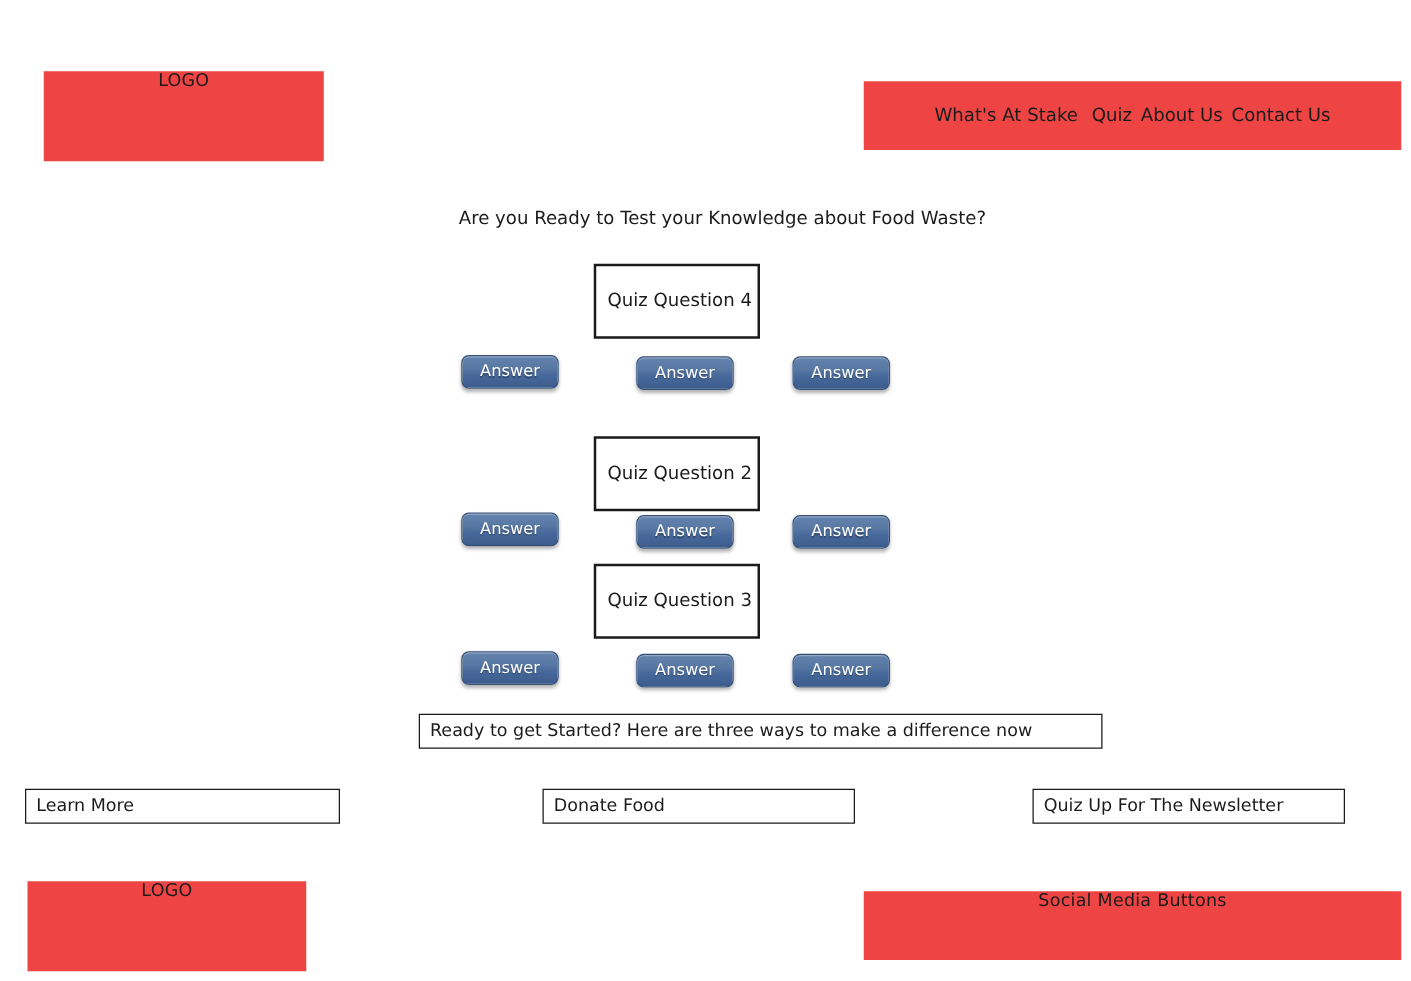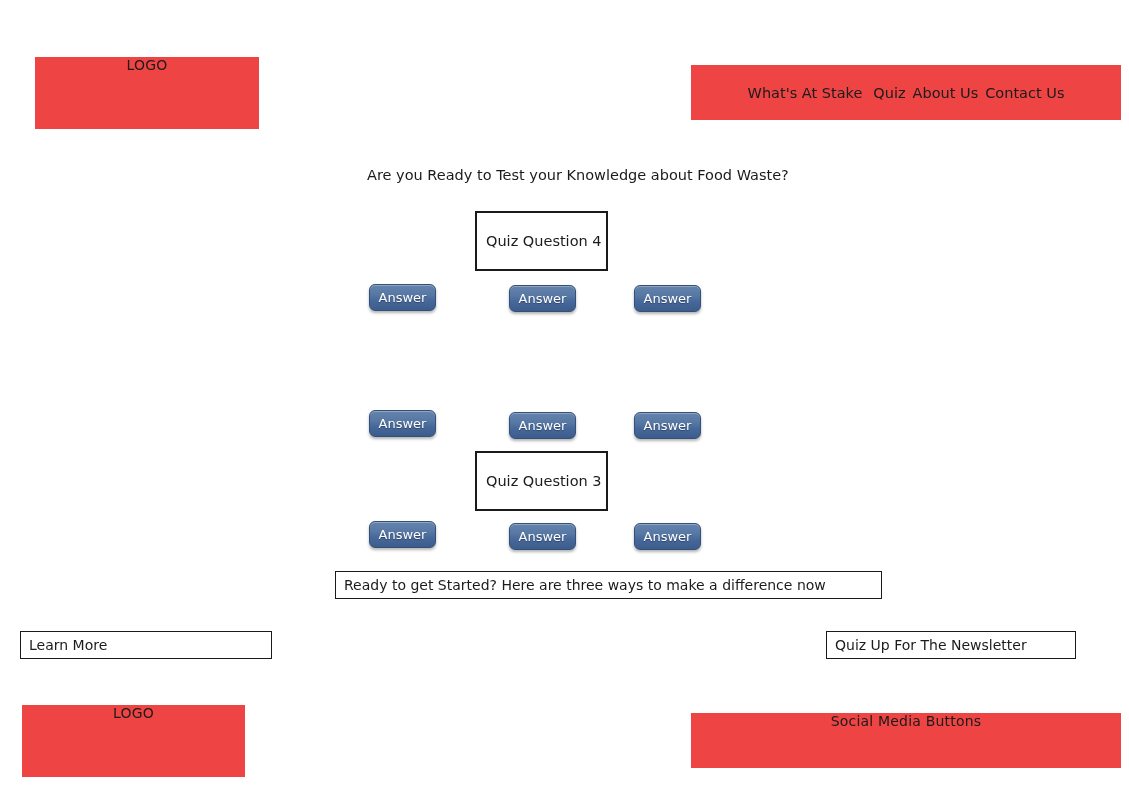--- a/index.html
+++ b/index.html
@@ -91,21 +91,21 @@
     padding-left: 8px;
   }
   .bar-box .bar-label {
     font-size: 14px;
     color: #1b1b1b;
     white-space: nowrap;
   }
 
   
   .answer-btn {
-    width: 67px;
+    width: 78px;
     height: 27px;
     border-radius: 6px;
     border: 1px solid #355077;
     background: linear-gradient(180deg, #6484ae 0%, #5878a4 38%, #46689a 62%, #3c5c8c 100%);
     box-shadow: 0 2px 3px rgba(0,0,0,0.30), inset 0 1px 0 rgba(255,255,255,0.28);
     display: flex;
     align-items: center;
     justify-content: center;
     cursor: pointer;
   }
@@ -144,20 +144,23 @@
   <div class="node answer-btn" style="left:369px; top:284px;">
     <span class="btn-label">Answer</span>
   </div>
   <div class="node answer-btn" style="left:509px; top:285px;">
     <span class="btn-label">Answer</span>
   </div>
   <div class="node answer-btn" style="left:634px; top:285px;">
     <span class="btn-label">Answer</span>
   </div>
 
+  <div class="node wire-box q-box" style="left:475px; top:349px; width:133px; height:60px;">
+    <span class="q-label">Quiz Question 2</span>
+  </div>
 
   <div class="node answer-btn" style="left:369px; top:410px;">
     <span class="btn-label">Answer</span>
   </div>
   <div class="node answer-btn" style="left:509px; top:412px;">
     <span class="btn-label">Answer</span>
   </div>
   <div class="node answer-btn" style="left:634px; top:412px;">
     <span class="btn-label">Answer</span>
   </div>
@@ -176,20 +179,23 @@
     <span class="btn-label">Answer</span>
   </div>
 
   <div class="node bar-box" style="left:335px; top:571px; width:547px; height:28px;">
     <span class="bar-label">Ready to get Started? Here are three ways to make a difference now</span>
   </div>
 
   <div class="node bar-box" style="left:20px; top:631px; width:252px; height:28px;">
     <span class="bar-label">Learn More</span>
   </div>
+  <div class="node bar-box" style="left:434px; top:631px; width:250px; height:28px;">
+    <span class="bar-label">Donate Food</span>
+  </div>
   <div class="node bar-box" style="left:826px; top:631px; width:250px; height:28px;">
     <span class="bar-label">Quiz Up For The Newsletter</span>
   </div>
 
   <div class="node grey-block" style="left:22px; top:705px; width:223px; height:72px;">
     <span class="blk-label">LOGO</span>
   </div>
 
   <div class="node grey-block" style="left:691px; top:713px; width:430px; height:55px;">
     <span class="blk-label">Social Media Buttons</span>

